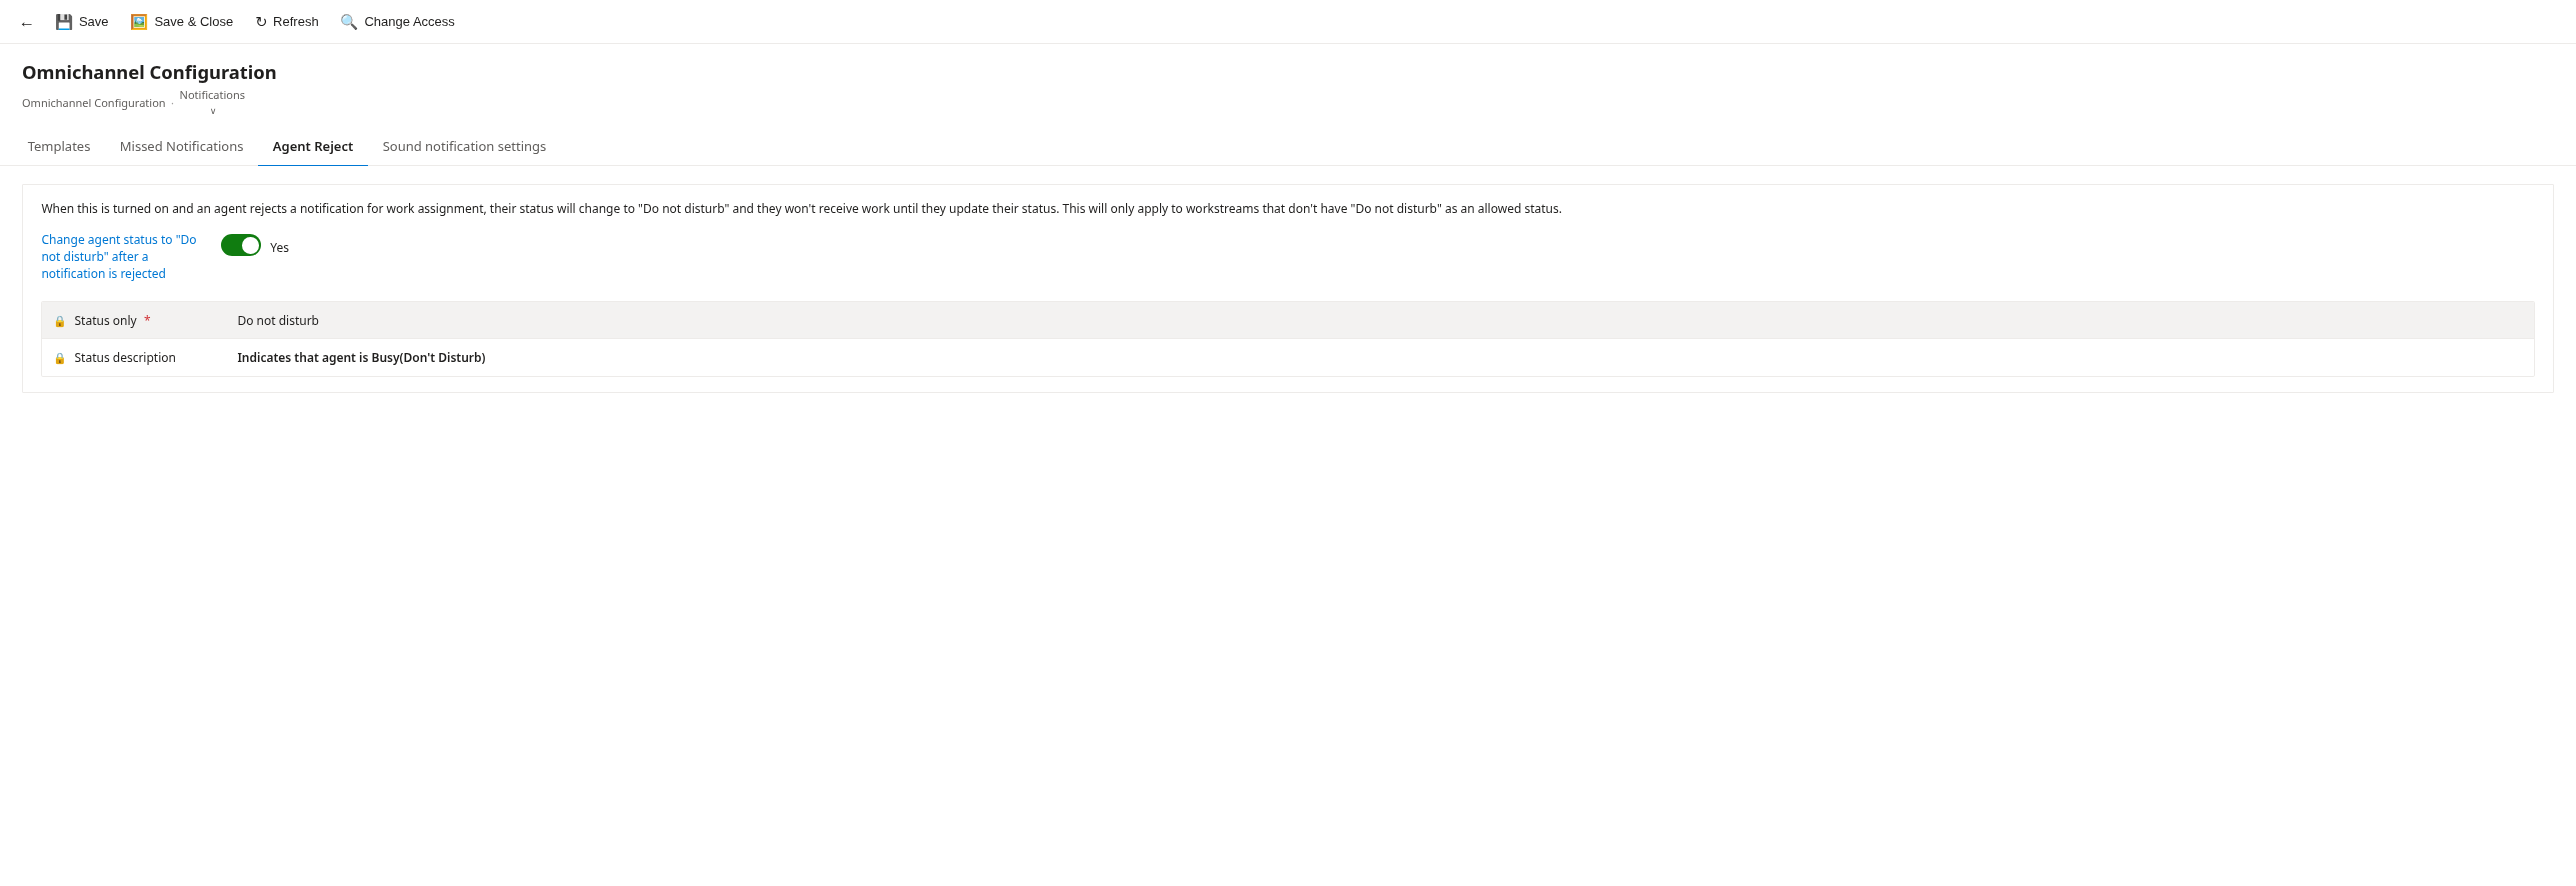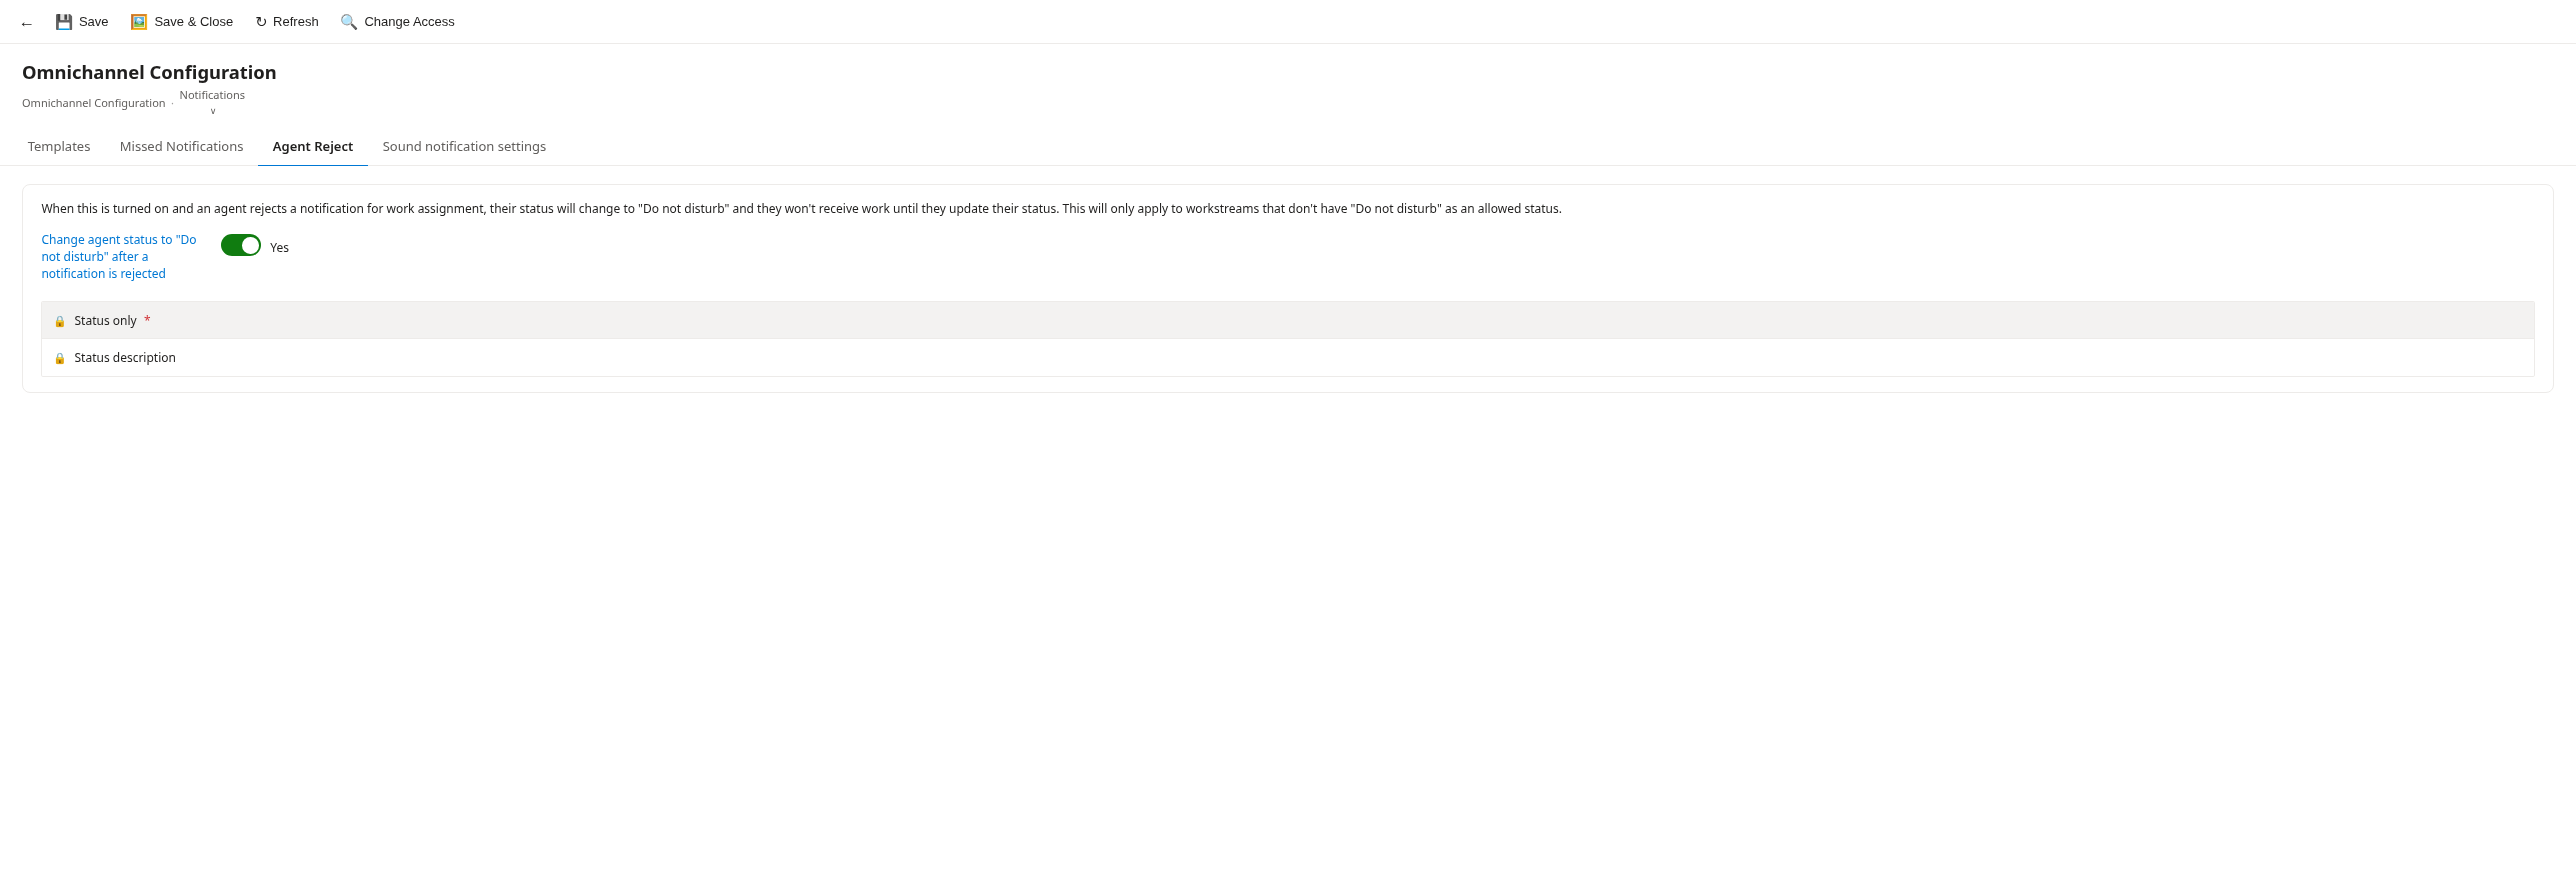--- a/index.html
+++ b/index.html
@@ -93,21 +93,21 @@
     }
 
     
     .main-content {
       padding: 18.4px 22px;
     }
 
     
     .info-box {
       border: 0.9px solid #edebe9;
-      border-radius: 8px;
+      border-radius: 1px;
       padding: 14.7px 18.4px;
       margin-bottom: 12px;
     }
     .info-text {
       font-size: 12px;
       color: #201f1e;
       line-height: 1.5;
       margin-bottom: 14.7px;
     }
 
@@ -250,23 +250,25 @@
       </div>
     </div>
 
     <div class="status-table" id="status-table-container">
     <div class="status-row highlighted">
           <div class="status-cell-label">
             <span style="color:#605e5c; font-size:11px;">🔒</span>
             <span>Status only</span>
             <span style="color:#d13438;">*</span>
           </div>
+          <div class="status-cell-value">Do not disturb</div>
         </div>
         <div class="status-row">
           <div class="status-cell-label">
             <span style="color:#605e5c; font-size:11px;">🔒</span>
             <span>Status description</span>
           </div>
+          <div class="status-cell-value bold">Indicates that agent is Busy(Don't Disturb)</div>
         </div>
       </div>
   </div>
 </div>
 
 
 </body></html>

